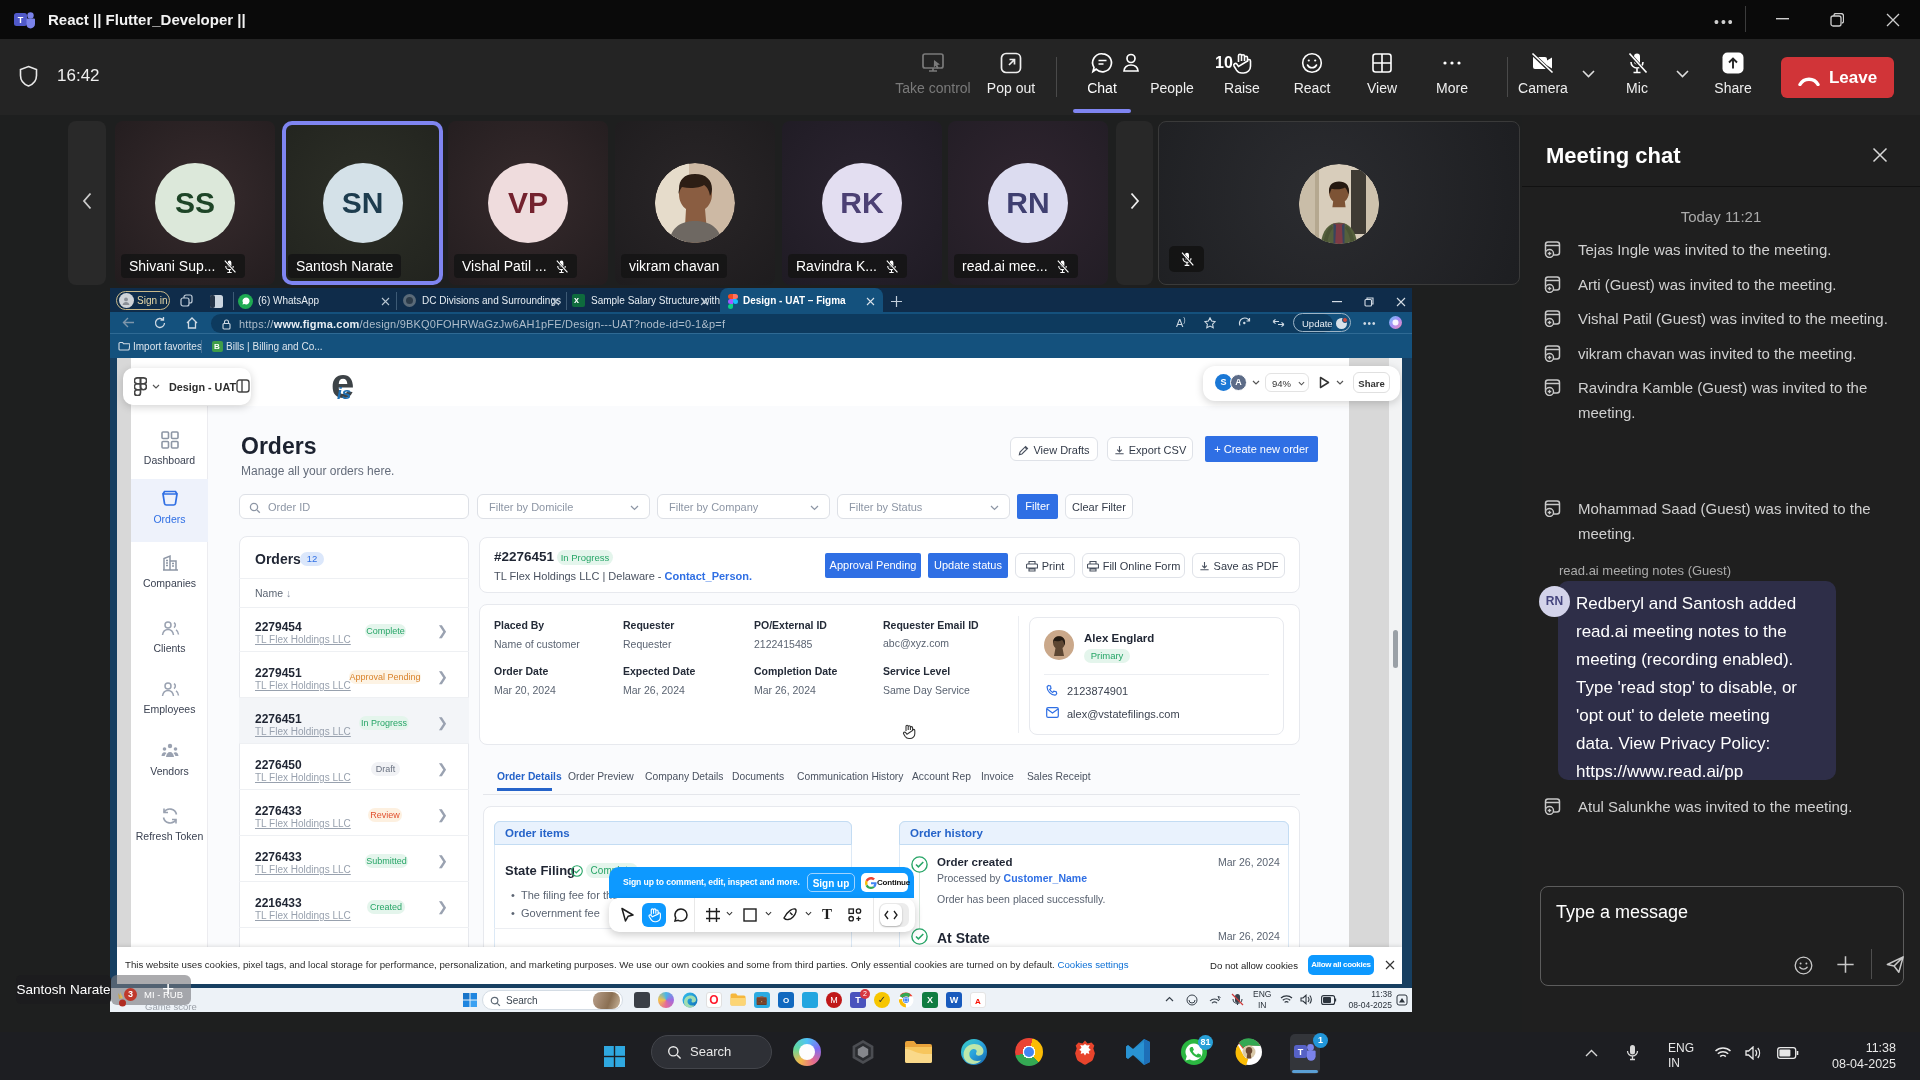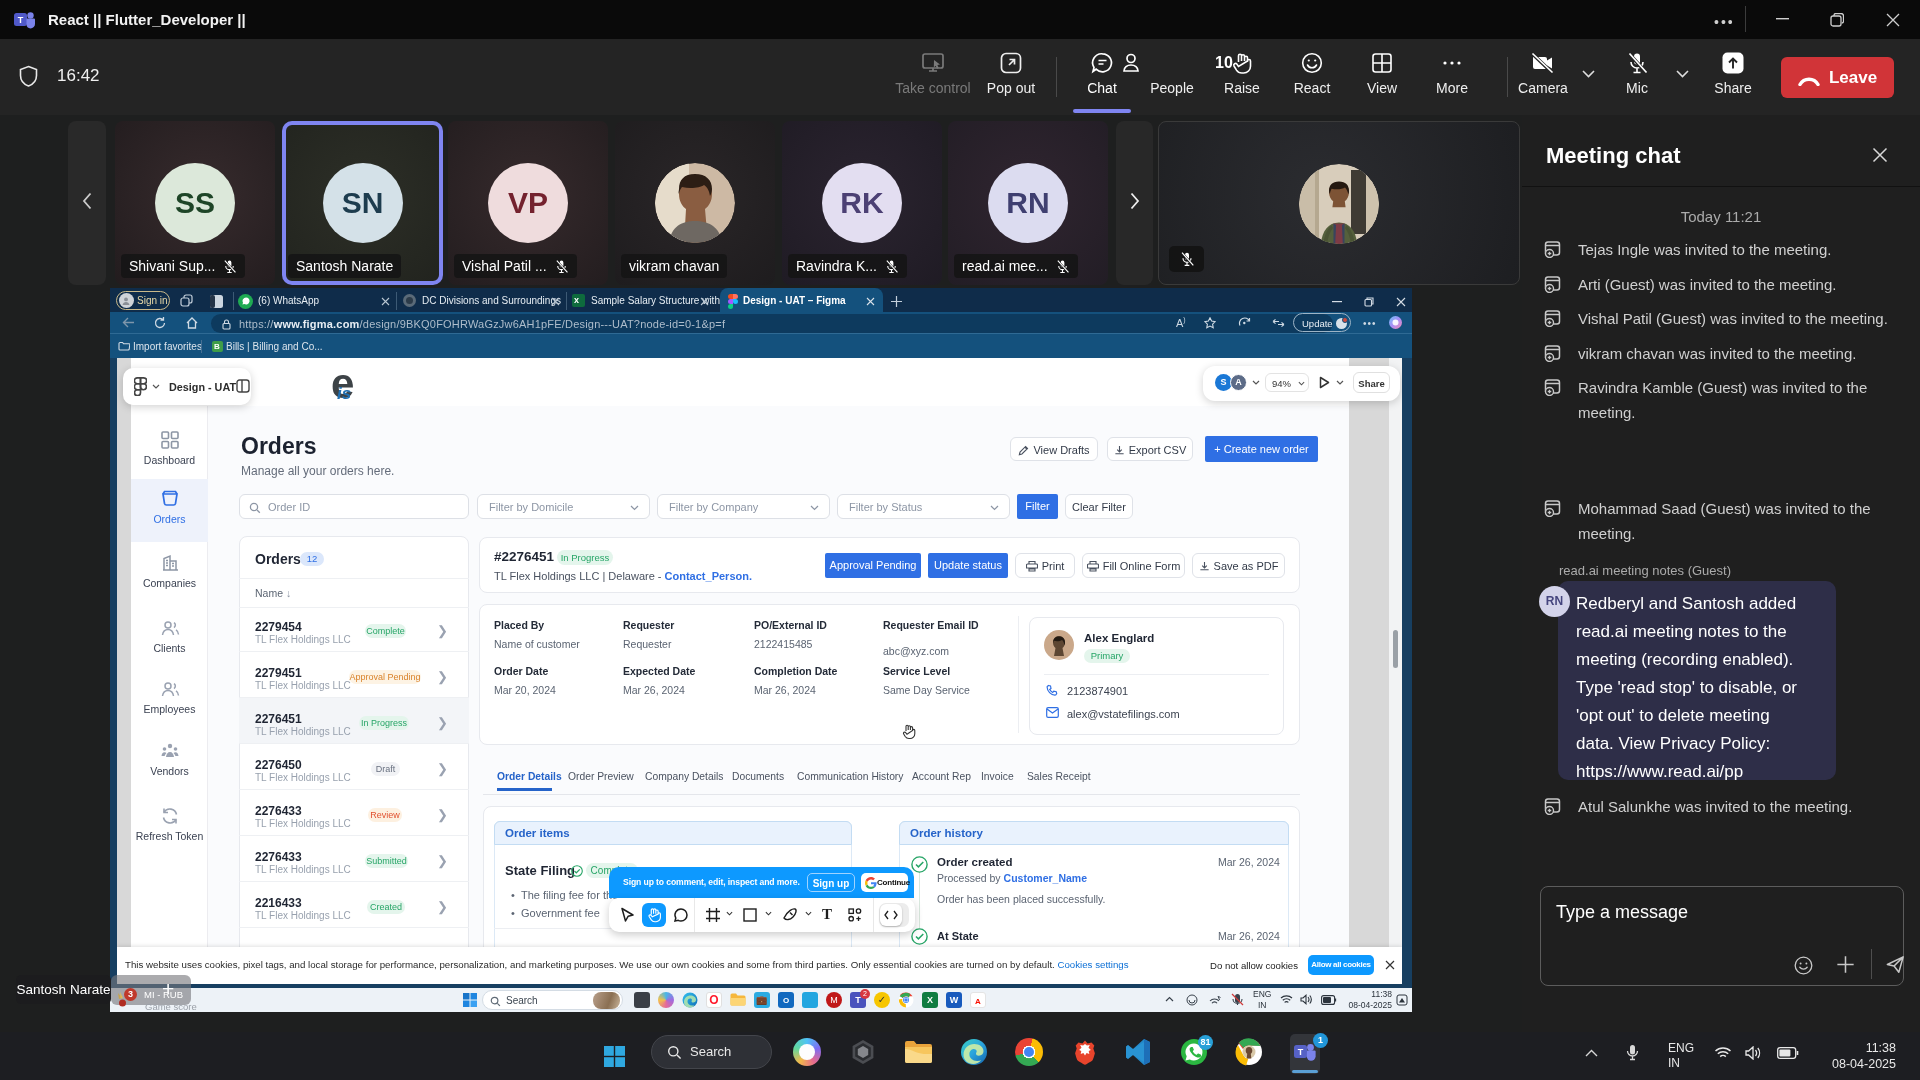--- a/index.html
+++ b/index.html
@@ -37,21 +37,21 @@
 #browser .bbottom{position:absolute;bottom:0;left:0;width:1302px;height:4px;background:#173f61;}
 
 #app{position:absolute;left:14px;top:0;width:1218px;height:626px;background:#fbfcfe;}
 .side{position:absolute;left:0;width:77px;text-align:center;color:#3b4252;font-size:10.5px;}
 .side svg{display:block;margin:0 auto 4px;}
 .fbox{position:absolute;height:25px;background:#fff;border:1px solid #dde0e6;border-radius:6px;font-size:11px;color:#8d96a5;}
 .wbtn{position:absolute;background:#fff;border:1px solid #dfe2e8;border-radius:6px;font-size:11px;color:#323a48;text-align:center;}
 .bbtn{position:absolute;background:#2f6fe4;border-radius:2px;font-size:11px;color:#fff;font-weight:400;text-align:center;}
 .badge{position:absolute;border-radius:9px;font-size:9.5px;font-weight:700;text-align:center;}
 .num{font-size:12px;font-weight:700;color:#1f2533;}
-.comp{font-size:10px;color:#98a1ae;}
+.comp{font-size:10px;color:#98a1ae;text-decoration:underline;}
 .chev{position:absolute;color:#9aa2b1;font-size:13px;}
 .ilbl{font-size:10.5px;font-weight:700;color:#242b38;}
 .ival{font-size:10.5px;color:#5b6472;}
 .tab{position:absolute;top:0;font-size:10.3px;color:#4a5260;white-space:nowrap;}
 
 #sharedtask{top:988px;left:110px;width:1302px;height:24px;background:#edf2f7;}
 .stick{position:absolute;top:4px;width:16px;height:16px;border-radius:3px;font-size:10px;text-align:center;line-height:16px;color:#fff;}
 #realtask{top:1032px;left:0;width:1920px;height:48px;background:#1d1e22;}
 </style></head>
 <body>
@@ -665,21 +665,21 @@
       <div class="abs" style="left:492px;top:261px;">
             <div class="ilbl">Requester</div>
             <div class="ival" style="margin-top:7px;">Requester</div>
           </div>
       <div class="abs" style="left:623px;top:261px;">
             <div class="ilbl">PO/External ID</div>
             <div class="ival" style="margin-top:7px;">2122415485</div>
           </div>
       <div class="abs" style="left:752px;top:261px;">
             <div class="ilbl">Requester Email ID</div>
-            <div class="ival" style="margin-top:14px;">abc@xyz.com</div>
+            <div class="ival" style="margin-top:6px;">abc@xyz.com</div>
           </div>
       <div class="abs" style="left:363px;top:307px;">
             <div class="ilbl">Order Date</div>
             <div class="ival" style="margin-top:7px;">Mar 20, 2024</div>
           </div>
       <div class="abs" style="left:492px;top:307px;">
             <div class="ilbl">Expected Date</div>
             <div class="ival" style="margin-top:7px;">Mar 26, 2024</div>
           </div>
       <div class="abs" style="left:623px;top:307px;">
@@ -753,21 +753,21 @@
             <path d="M5 8.5l2.4 2.4L12.3 6" fill="none" stroke="#27a567" stroke-width="1.5"></path>
           </svg>
       <div class="abs" style="left:806px;top:498px;font-size:11.5px;font-weight:700;color:#1f2533;">Order created</div>
       <div class="abs" style="left:806px;top:514px;font-size:10.5px;color:#5b6472;">Processed by <span style="color:#2f6fe4;font-weight:700;">Customer_Name</span></div>
       <div class="abs" style="left:806px;top:535px;font-size:10.5px;color:#5b6472;">Order has been placed successfully.</div>
       <div class="abs" style="left:1087px;top:498px;font-size:10.5px;color:#5b6472;">Mar 26, 2024</div>
       <svg class="abs" style="left:780px;top:570px" width="17" height="17" viewBox="0 0 17 17">
             <circle cx="8.5" cy="8.5" r="7.6" fill="#fff" stroke="#27a567" stroke-width="1.4"></circle>
             <path d="M5 8.5l2.4 2.4L12.3 6" fill="none" stroke="#27a567" stroke-width="1.5"></path>
           </svg>
-      <div class="abs" style="left:806px;top:572px;font-size:11px;font-weight:700;color:#1f2533;">At State</div>
+      <div class="abs" style="left:806px;top:572px;font-size:14px;font-weight:700;color:#1f2533;">At State</div>
       <div class="abs" style="left:1087px;top:572px;font-size:10.5px;color:#5b6472;">Mar 26, 2024</div>
     </div>
     <div class="abs" style="left:1272px;top:0;width:13px;height:626px;background:#f2f3f4;"></div>
     <div class="abs" style="left:1276px;top:272px;width:5px;height:38px;border-radius:3px;background:#9aa0a6;"></div>
 
     <div class="abs" style="left:6px;top:10px;width:128px;height:37px;background:#fff;border-radius:10px;box-shadow:0 2px 8px rgba(0,0,0,.18);">
       <svg class="abs" style="left:11px;top:9px" width="13" height="19" viewBox="0 0 20 30">
             <g fill="none" stroke="#444" stroke-width="2.6">
               <path d="M5 1.3h5v9.4H5a4.7 4.7 0 010-9.4z"></path>
               <path d="M10 1.3h5a4.7 4.7 0 010 9.4h-5z"></path>

